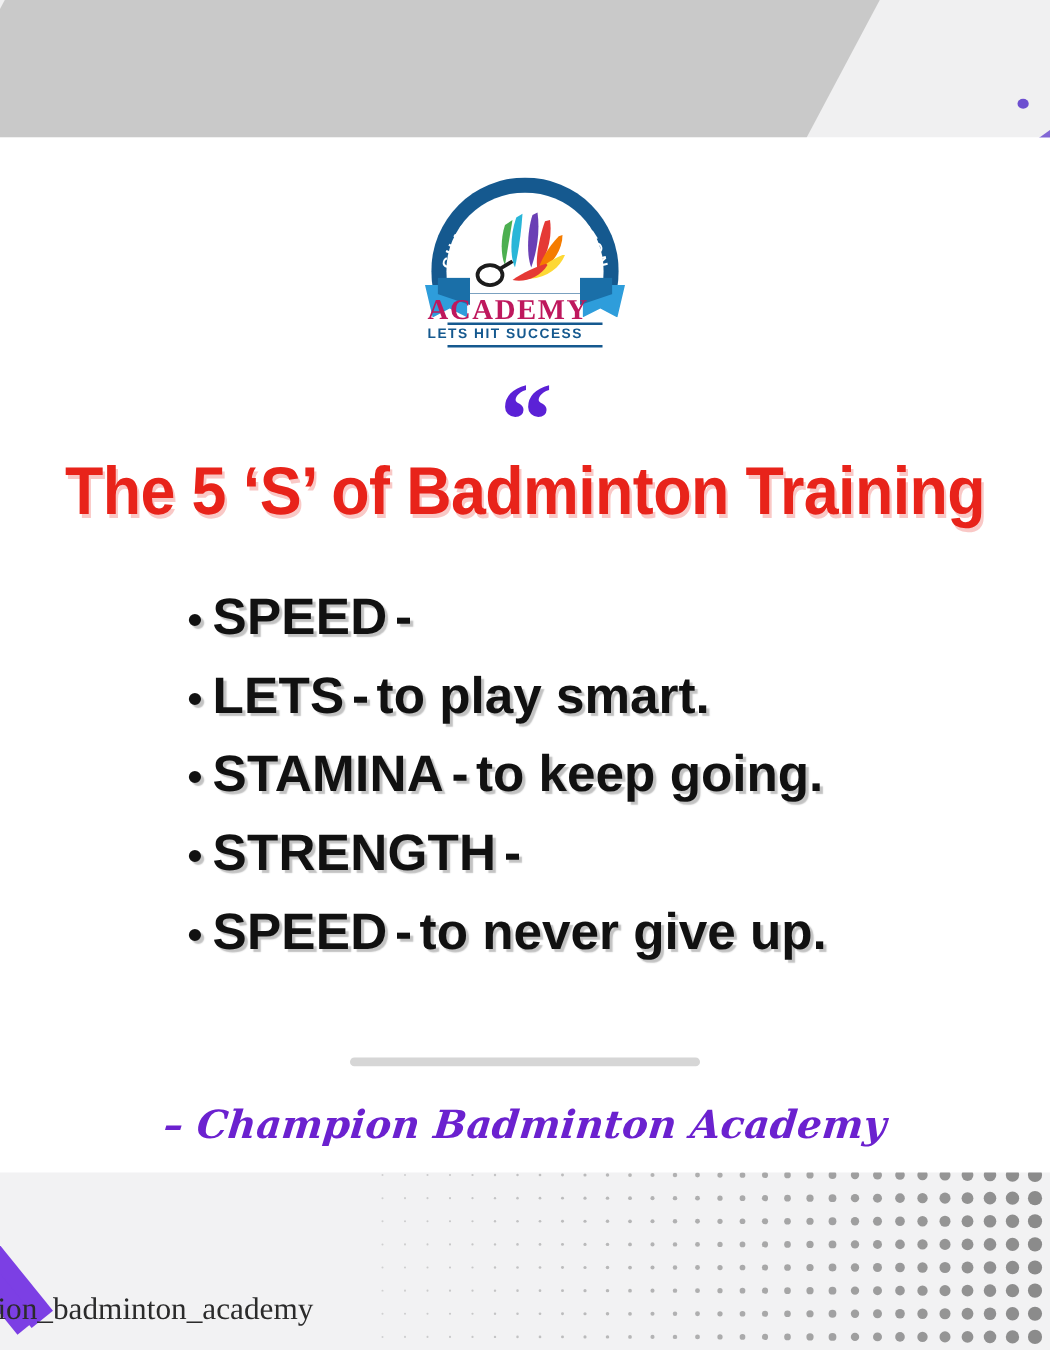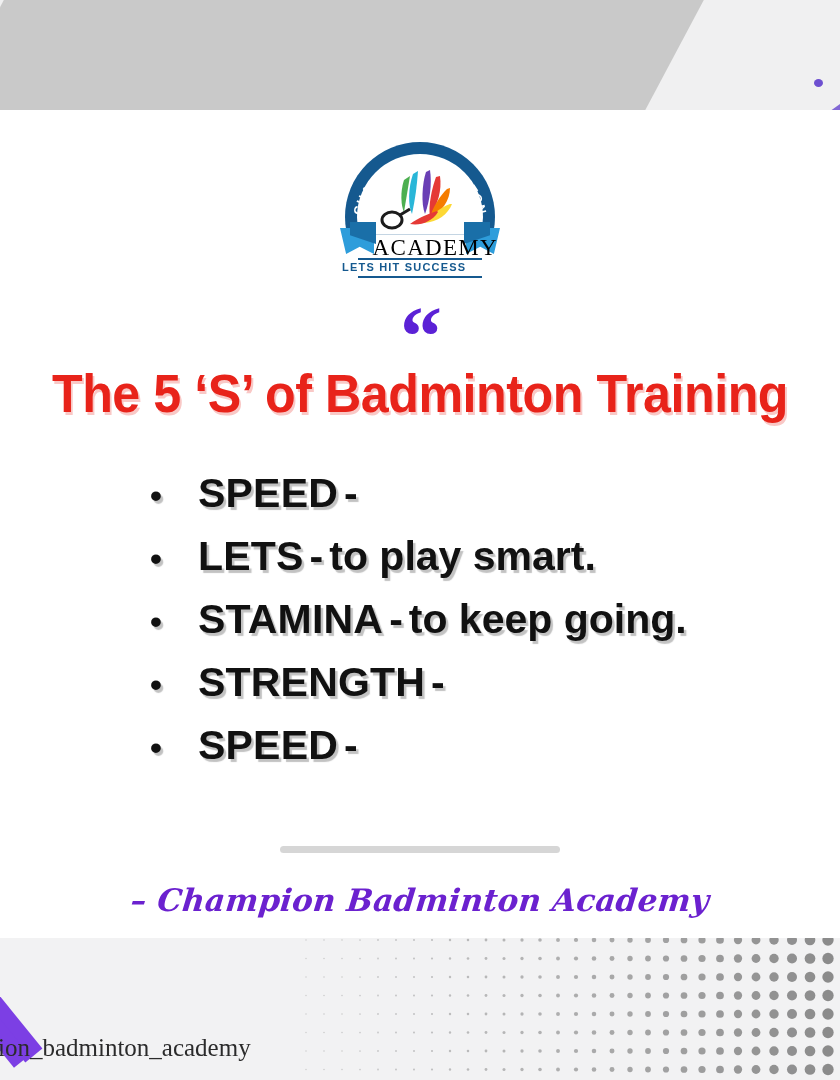--- a/index.html
+++ b/index.html
@@ -83,23 +83,23 @@
   .ribbon-l2{
     position:absolute;left:8px;top:80px;width:26px;height:22px;background:#1a6fa8;
     clip-path:polygon(0 0,100% 0,100% 100%,0 60%);
   }
   .ribbon-r2{
     position:absolute;right:8px;top:80px;width:26px;height:22px;background:#1a6fa8;
     clip-path:polygon(0 0,100% 0,100% 60%,0 100%);
   }
   .feathers{position:absolute;left:38px;top:26px;width:82px;height:62px;}
   .acad{
-    position:absolute;left:0;top:94px;width:156px;text-align:right;
+    position:absolute;left:0;top:94px;width:156px;text-align:left;
     font-family:"Liberation Serif",serif;
-    font-size:23px;font-weight:normal;color:#000000;
+    font-size:23px;font-weight:bold;color:#be185d;
     letter-spacing:1.3px;line-height:1;
   }
   .acad-rule{
     position:absolute;left:16px;width:124px;height:1.5px;background:#15598f;
   }
   .acad-rule.a{top:116px;}
   .acad-rule.b{top:134px;}
   .tagline{
     position:absolute;left:0;top:118px;width:156px;
     font-family:"Liberation Sans",sans-serif;
@@ -136,21 +136,21 @@
     height:63px;
     font-family:"Liberation Sans Narrow","Liberation Sans",sans-serif;
     font-size:41px;font-weight:bold;color:#111111;
     text-shadow:2.5px 2.5px 1px rgba(120,120,120,.45);
     white-space:nowrap;
   }
   .bullet-dot{
     width:20px;flex:none;font-size:34px;line-height:1;color:#111111;
     text-shadow:2.5px 2.5px 1px rgba(120,120,120,.45);
   }
-  .item-term{letter-spacing:.2px;margin-left:28px;}
+  .item-term{letter-spacing:.2px;}
   .item-dash{padding:0 6px;font-weight:bold;}
   .item-desc{font-weight:bold;}
 
   
   .divider{
     position:absolute;left:280px;top:736px;width:280px;height:7px;
     background:#d6d6d6;border-radius:4px;
   }
 
   
@@ -267,20 +267,21 @@
       </div>
       <div class="list-item">
         <span class="bullet-dot">•</span>
         <span class="item-term">STRENGTH</span>
         <span class="item-dash">-</span>
       </div>
       <div class="list-item">
         <span class="bullet-dot">•</span>
         <span class="item-term">SPEED</span>
         <span class="item-dash">-</span>
+        <span class="item-desc">to never give up.</span>
       </div>
     </div>
 
     <div class="divider"></div>
 
     <div class="signature">– Champion Badminton Academy</div>
   </div>
 
   <div class="bottom-band">
     <svg class="halftone" id="halftone-svg" viewBox="0 0 560 150">

